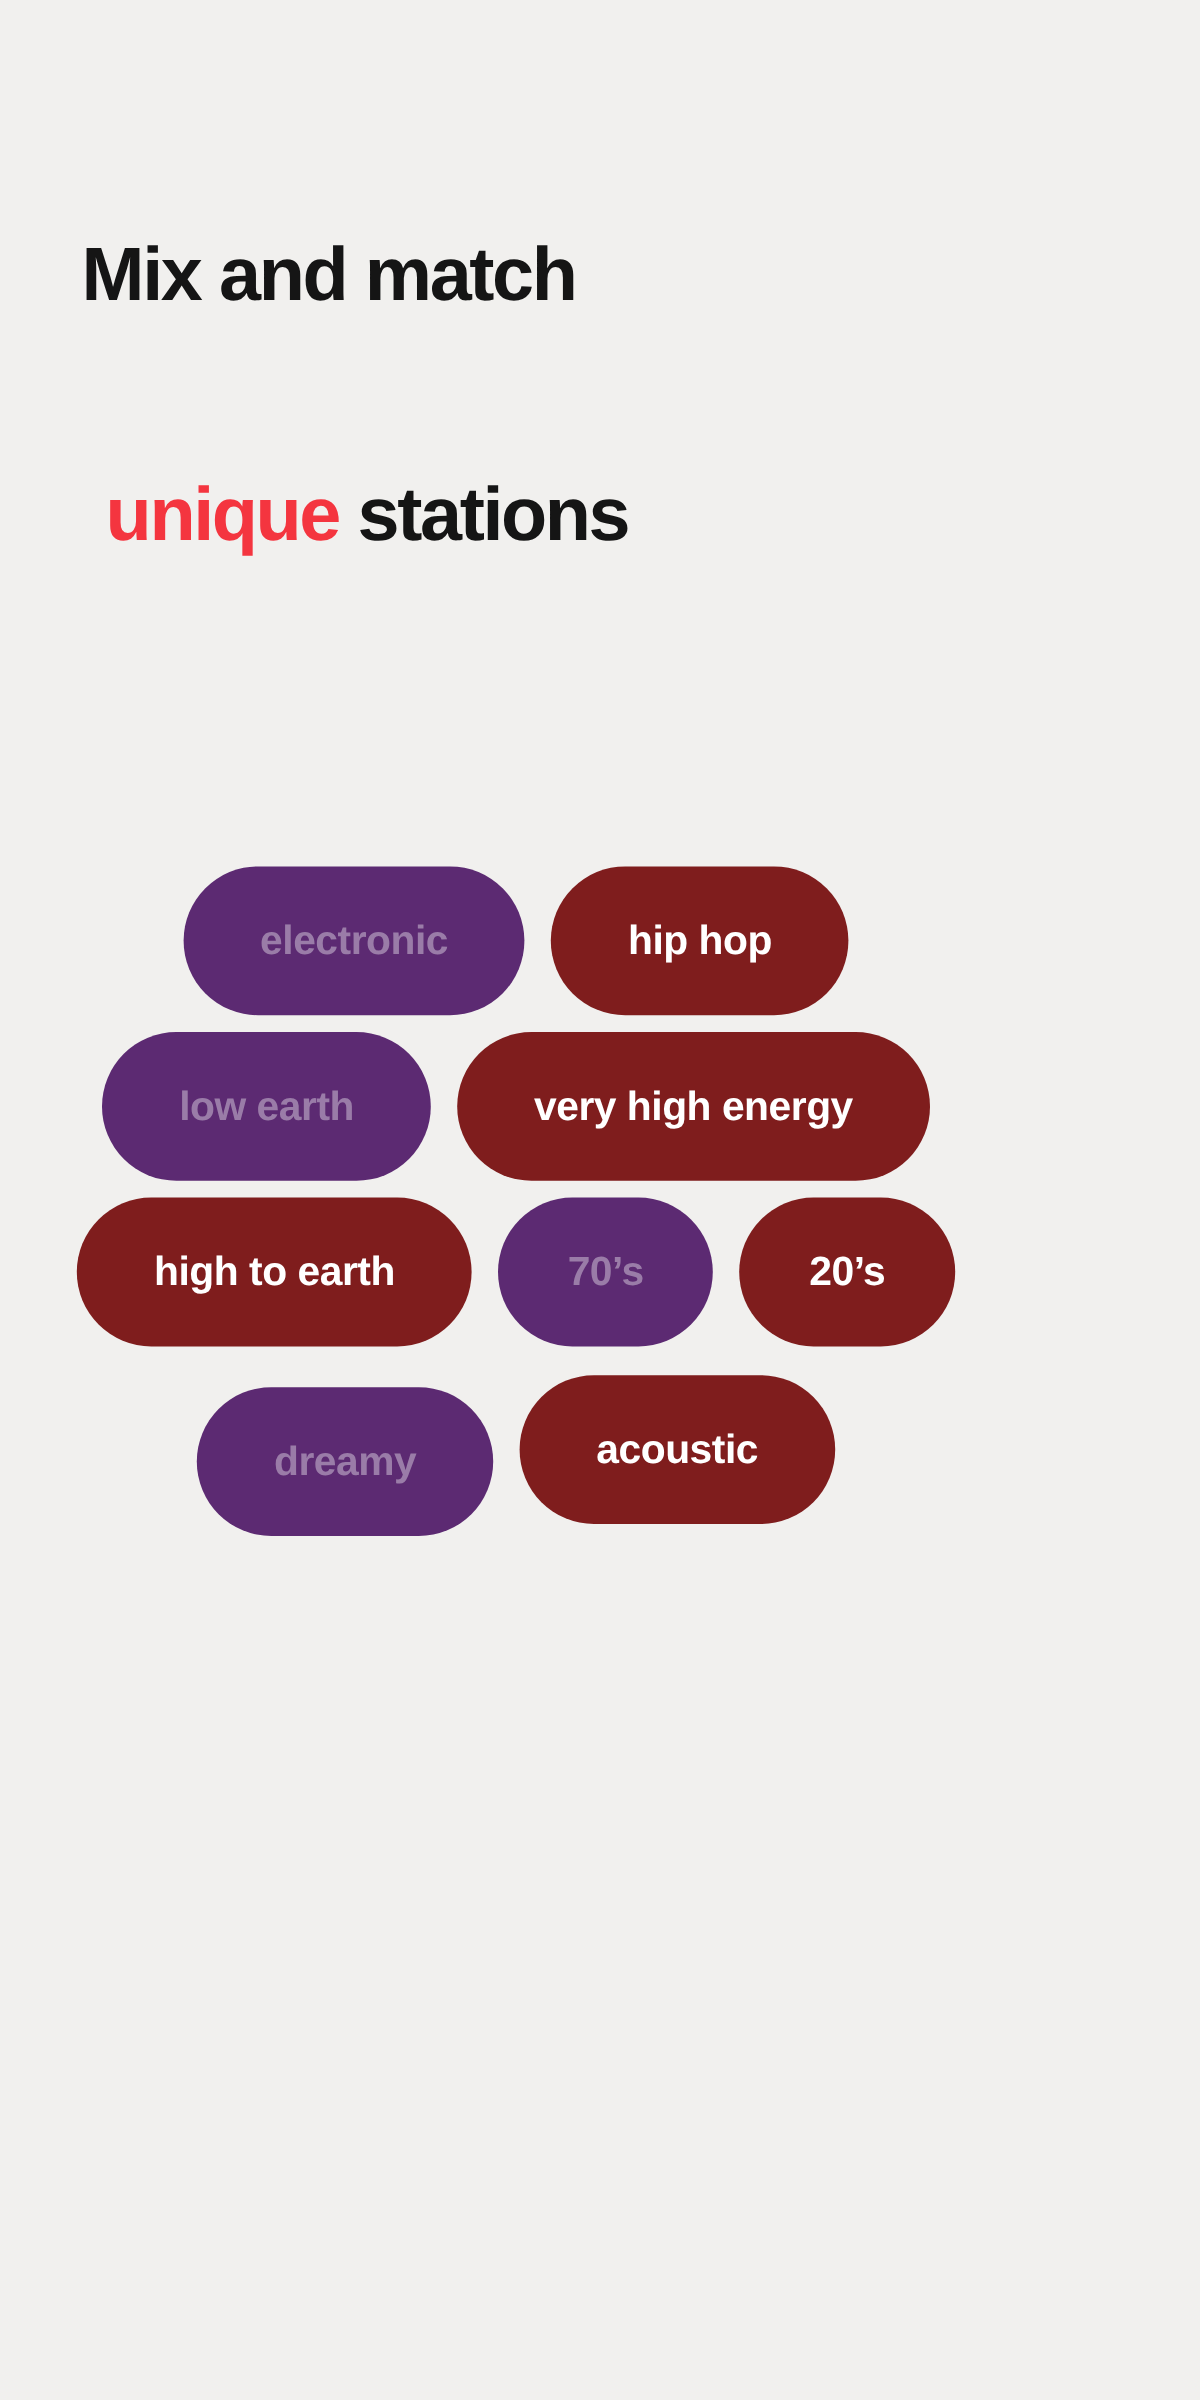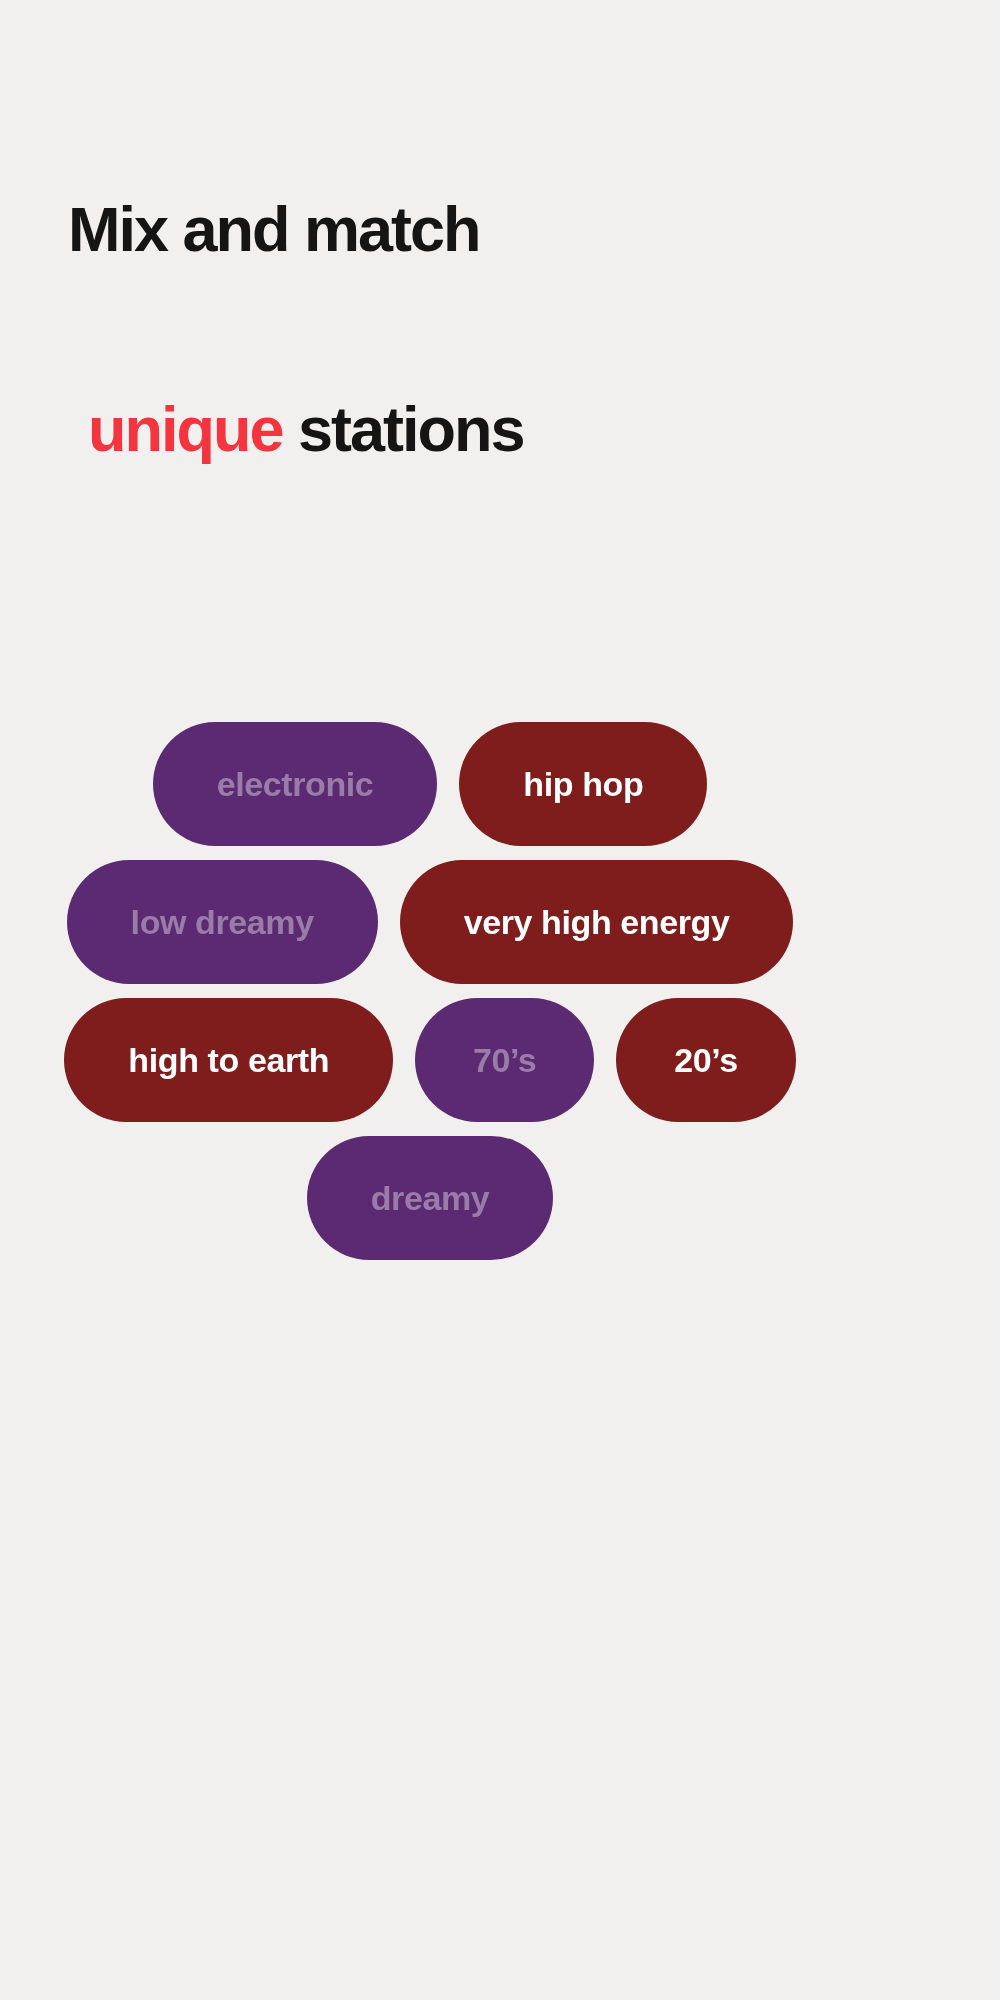--- a/index.html
+++ b/index.html
@@ -86,21 +86,21 @@
   }
 
   
   .chip.w-electronic        { padding:0 64px; }
   .chip.w-hiphop            { padding:0 64px; }
   .chip.w-lowenergy         { padding:0 64px; }
   .chip.w-veryhighenergy    { padding:0 64px; }
   .chip.w-downtoearth       { padding:0 64px; }
   .chip.w-80s               { padding:0 58px; }
   .chip.w-60s               { padding:0 58px; }
-  .chip.w-dreamy            { padding:0 64px; }
+  .chip.w-dreamy            { padding:0 64px;margin-top:20px; }
   .chip.w-acoustic          { padding:0 64px; }
 </style>
 </head>
 <body>
 
 <div class="screen">
 
   <h1 class="headline">
     <span class="headline-line">Mix and match</span>
     <span class="headline-line"><span class="accent">unique</span><span> stations</span></span>
@@ -112,21 +112,21 @@
       <div class="chip unselected w-electronic">
         <span>electronic</span>
       </div>
       <div class="chip selected w-hiphop">
         <span>hip hop</span>
       </div>
     </div>
 
     <div class="chip-row">
       <div class="chip unselected w-lowenergy">
-        <span>low dreamy</span>
+        <span>low earth</span>
       </div>
       <div class="chip selected w-veryhighenergy">
         <span>very high energy</span>
       </div>
     </div>
 
     <div class="chip-row">
       <div class="chip selected w-downtoearth">
         <span>high to earth</span>
       </div>
@@ -135,17 +135,20 @@
       </div>
       <div class="chip selected w-60s">
         <span>20’s</span>
       </div>
     </div>
 
     <div class="chip-row">
       <div class="chip unselected w-dreamy">
         <span>dreamy</span>
       </div>
+      <div class="chip selected w-acoustic">
+        <span>acoustic</span>
+      </div>
     </div>
 
   </div>
 
 </div>
 
 </body></html>

